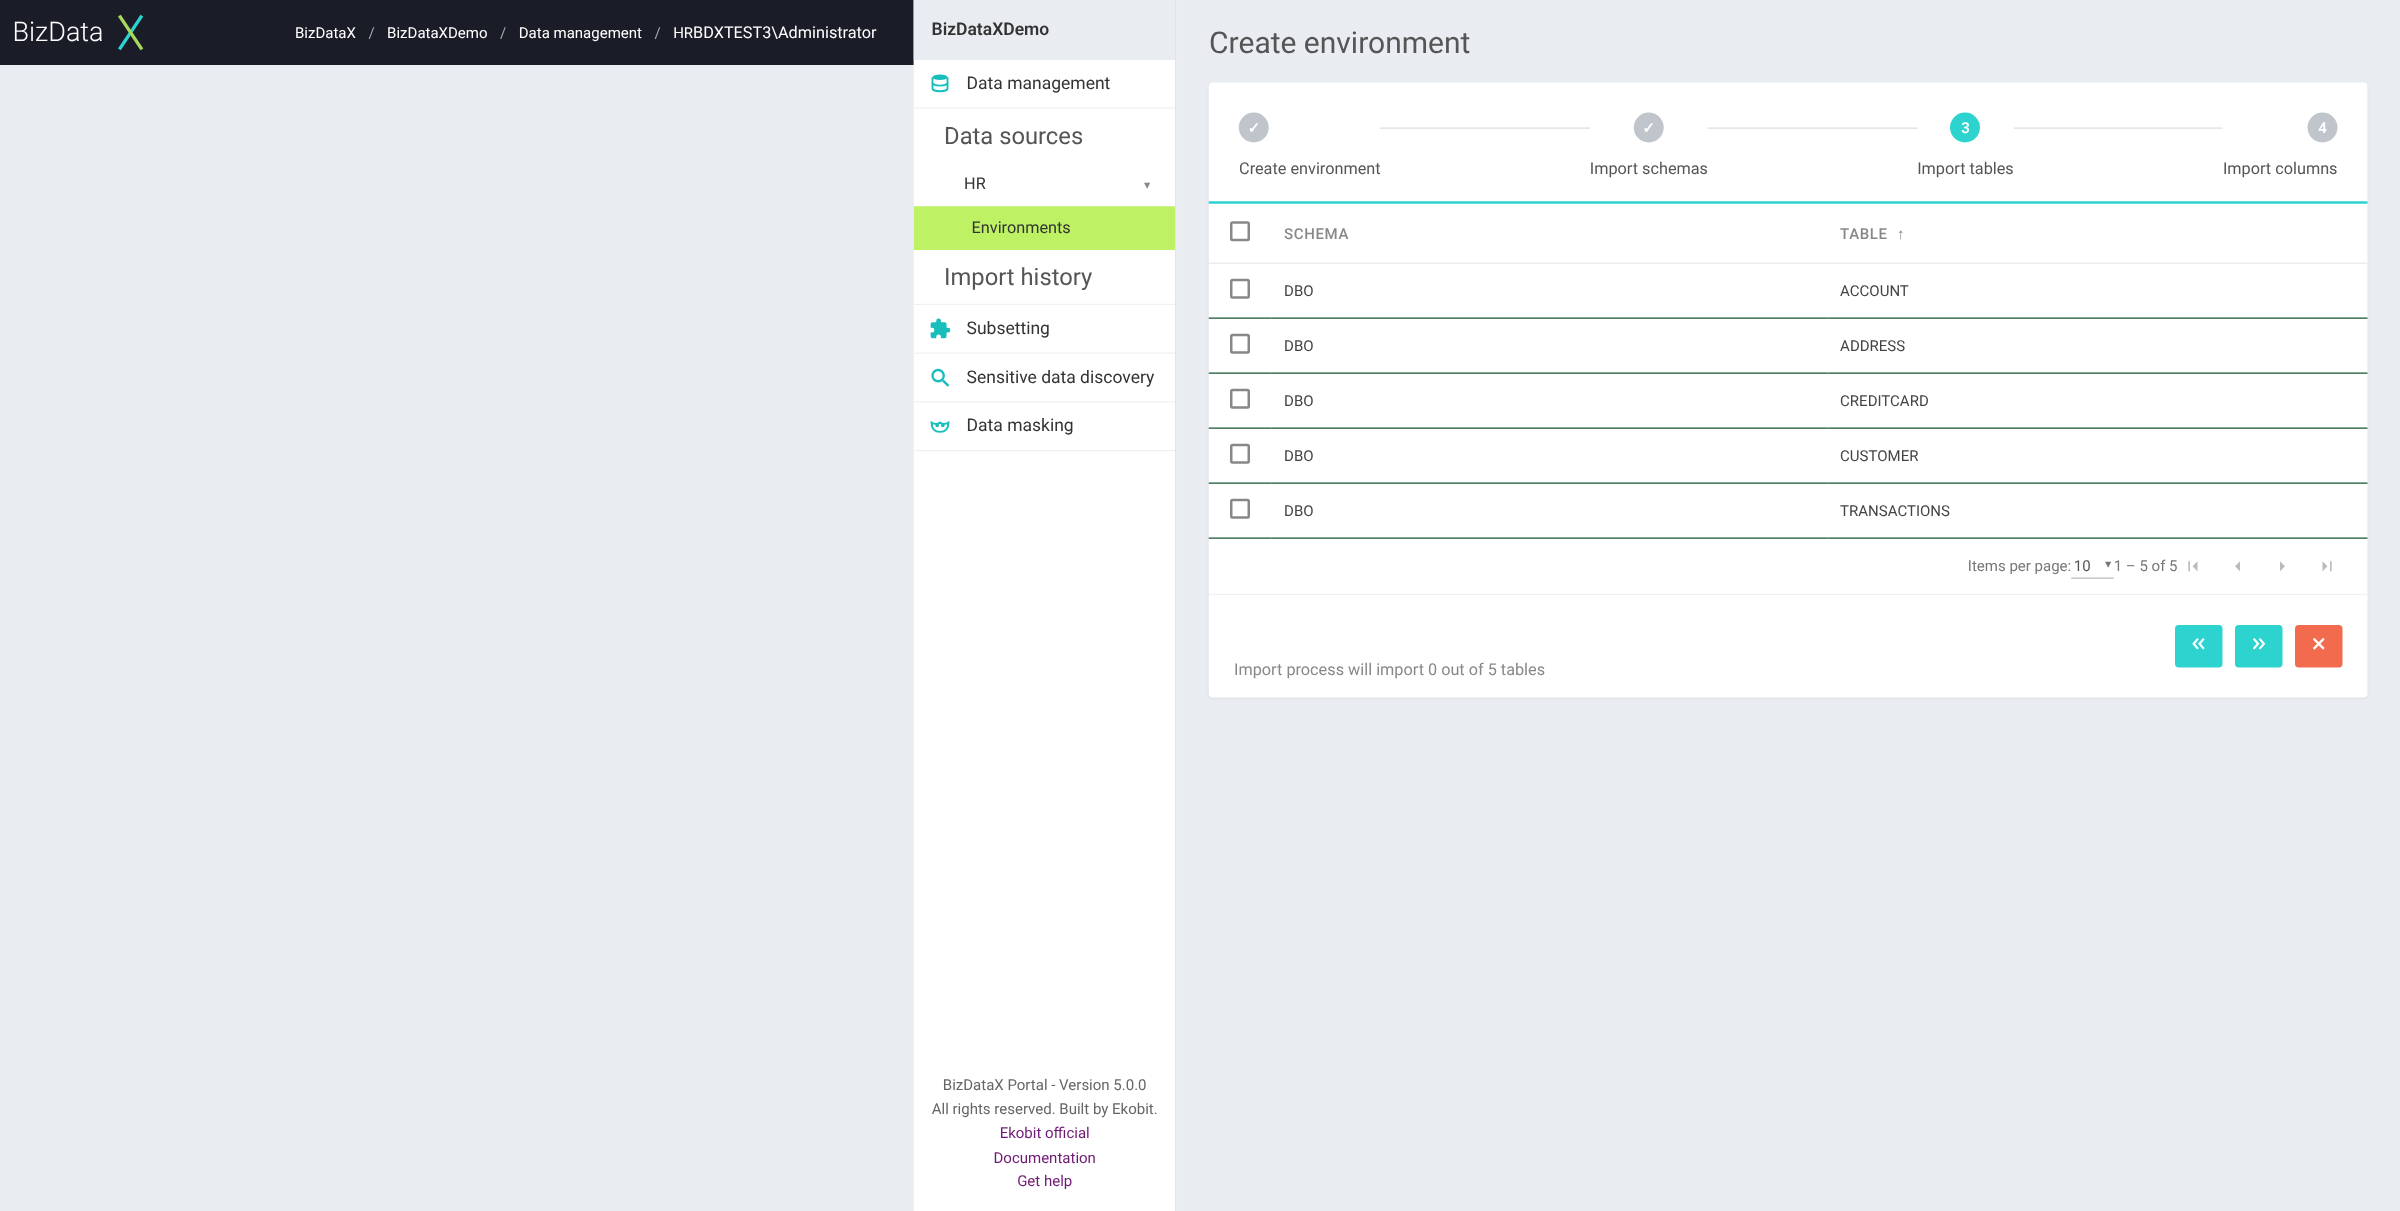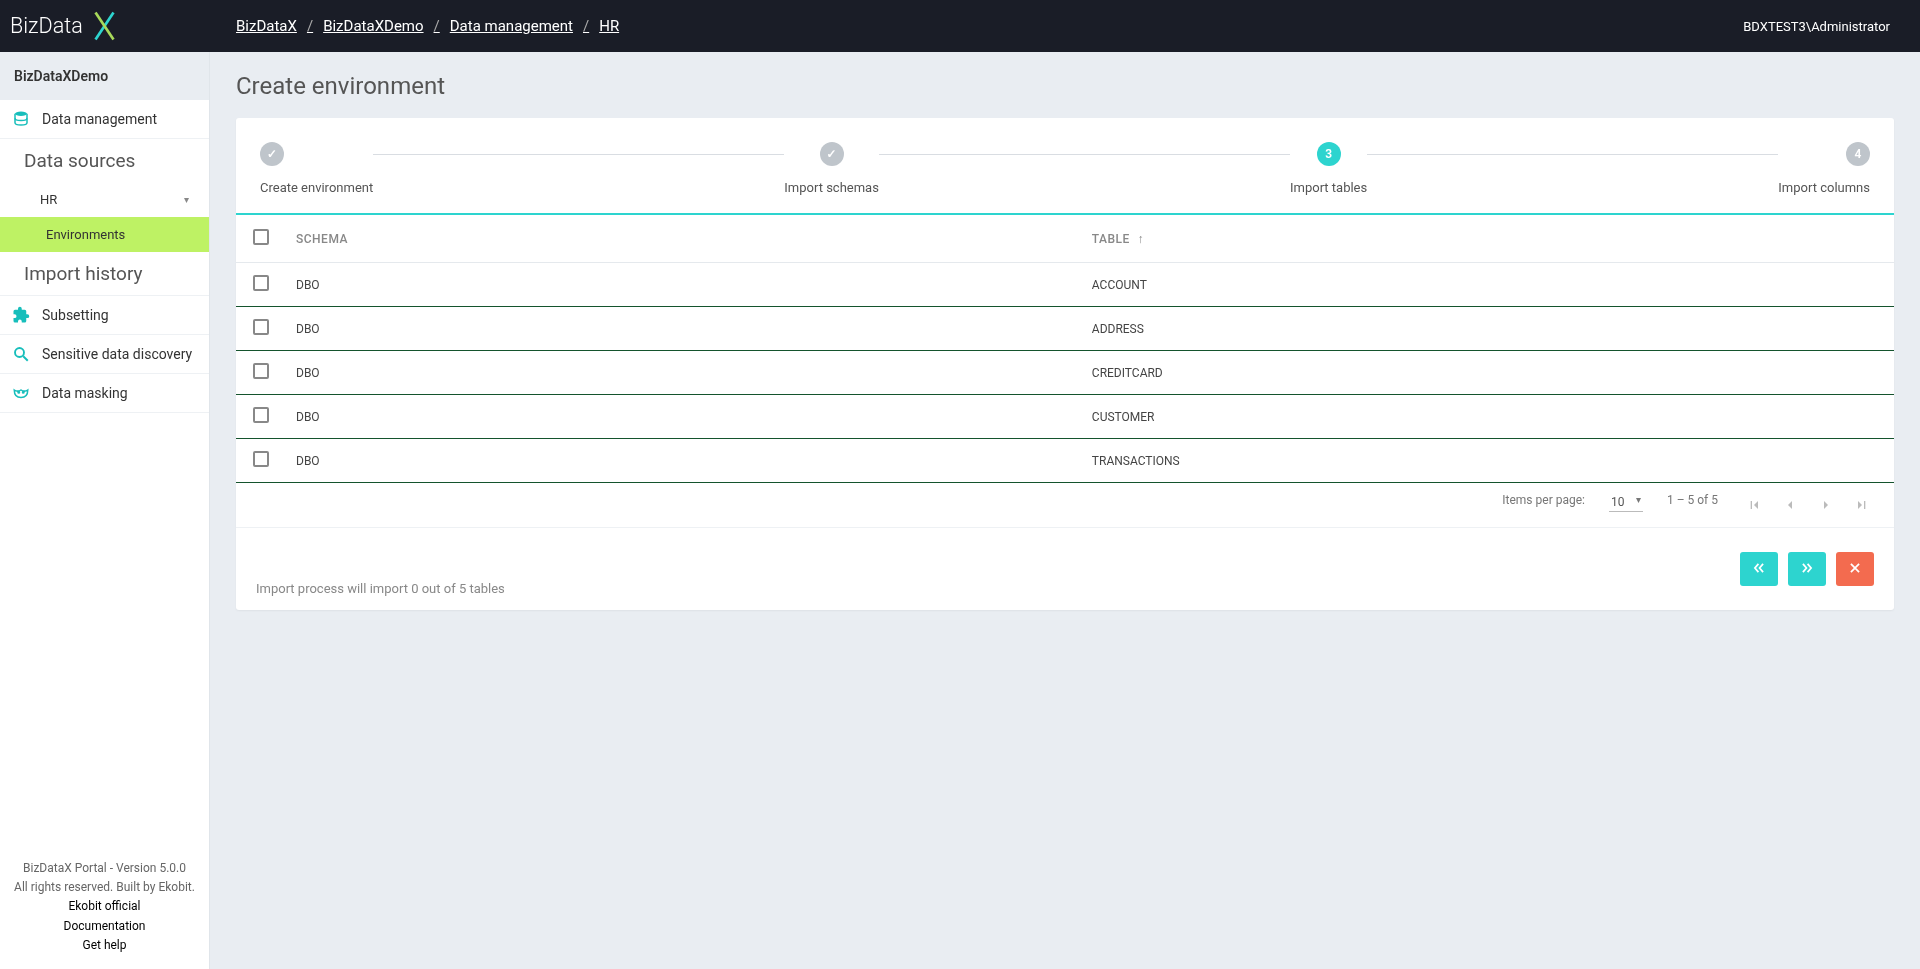--- a/index.html
+++ b/index.html
@@ -1,41 +1,41 @@
 <!DOCTYPE html>
 <html><head>
 <meta charset="utf-8">
 <style>
   * { box-sizing: border-box; margin: 0; padding: 0; font-family: 'Segoe UI', Roboto, Arial, sans-serif; }
   body { background: #e9edf2; color: #333; font-size: 14px; }
-  .app { display: flex; flex-direction: column; height: 100vh; }
+  .app { display: flex; flex-direction: row; height: 100vh; }
 
   
   .topbar { background: #1a1d27; color: #fff; height: 52px; display: flex; align-items: center; }
   .logo-box { width: 210px; height: 52px; display: flex; align-items: center; padding-left: 10px; }
   .logo-box svg { height: 36px; }
-  .breadcrumbs { flex: 1; display: flex; align-items: center; gap: 10px; padding-left: 26px; font-size: 15px; text-decoration: underline; }
+  .breadcrumbs { flex: 1; display: flex; align-items: center; gap: 10px; padding-left: 26px; font-size: 12px; }
   .breadcrumbs a { color: #fff; text-decoration: none; }
   .bc-sep { color: #aaa; }
   .user-info { padding-right: 30px; font-size: 13px; text-align: right; }
 
   
   .main { flex: 1; display: flex; min-height: 0; }
 
   
   .sidebar { width: 210px; background: #fff; display: flex; flex-direction: column; border-right: 1px solid #e0e5ea; }
   .sidebar-title { background: #e9edf2; font-weight: 600; padding: 16px 14px; font-size: 14px; color: #333; }
   .nav-item { display: flex; align-items: center; padding: 10px 12px; gap: 12px; cursor: pointer; border-bottom: 1px solid #eef1f4; font-size: 14px; color: #333; }
   .nav-item .icon { width: 18px; height: 18px; color: #17bebb; }
   .nav-sub-hdr { padding: 10px 24px; font-size: 19px; color: #555; }
   .nav-sub-item { display: flex; align-items: center; justify-content: space-between; padding: 10px 20px 10px 40px; font-size: 13px; color: #333; cursor: pointer; }
   .nav-sub-item.active { background: #bef264; }
   .nav-sub-item.expand { justify-content: space-between; }
   .sidebar-footer { margin-top: auto; text-align: center; padding: 14px; font-size: 12px; color: #666; line-height: 1.6; }
-  .sidebar-footer a { color: #000000; text-decoration: none; display: block; }
+  .sidebar-footer a { color: #701a75; text-decoration: none; display: block; }
 
   
   .content { flex: 1; padding: 20px 26px; overflow: auto; }
   .page-title { font-size: 24px; font-weight: 400; color: #555; margin-bottom: 18px; }
 
   .panel { background: #fff; border-radius: 3px; box-shadow: 0 1px 2px rgba(0,0,0,0.05); }
 
   
   .stepper { display: flex; align-items: flex-start; padding: 24px 24px 18px; }
   .step-line { flex: 1; height: 1px; background: #d9dde2; margin-top: 12px; }
@@ -51,21 +51,21 @@
 
   
   table { width: 100%; border-collapse: collapse; }
   thead th { text-align: left; font-size: 12px; letter-spacing: 0.5px; color: #888; font-weight: 500; padding: 14px 10px; border-bottom: 1px solid #e5e9ed; }
   tbody td { font-size: 12px; color: #444; padding: 12px 10px; border-bottom: 1px solid #14532d; }
   .chk-col { width: 50px; text-align: center; }
   .checkbox { width: 16px; height: 16px; border: 2px solid #888; border-radius: 2px; display: inline-block; cursor: pointer; }
   .sort-icon { font-size: 12px; margin-left: 4px; }
 
   
-  .paginator { display: flex; justify-content: flex-end; padding: 10px 20px; gap: 24px; font-size: 12px; color: #777; border-bottom: 1px solid #eef1f4; }
+  .paginator { display: flex; align-items: center; justify-content: flex-end; padding: 10px 20px; font-size: 12px; color: #777; border-bottom: 1px solid #eef1f4; }
   .paginator select { border: none; border-bottom: 1px solid #bbb; background: transparent; font-size: 12px; color: #555; padding: 2px 18px 2px 2px; appearance: none; }
   .select-wrap { position: relative; }
   .select-wrap::after { content: '▾'; position: absolute; right: 2px; top: 1px; font-size: 10px; color: #777; pointer-events: none; }
   .pg-btns { display: flex; gap: 12px; }
   .pg-btn { width: 24px; height: 24px; display: flex; align-items: center; justify-content: center; color: #bbb; cursor: pointer; }
 
   
   .panel-footer { display: flex; align-items: center; padding: 14px 20px; }
   .footer-msg { font-size: 13px; color: #888; margin-top: 39px; }
   .footer-actions { margin-left: auto; display: flex; gap: 10px; }

